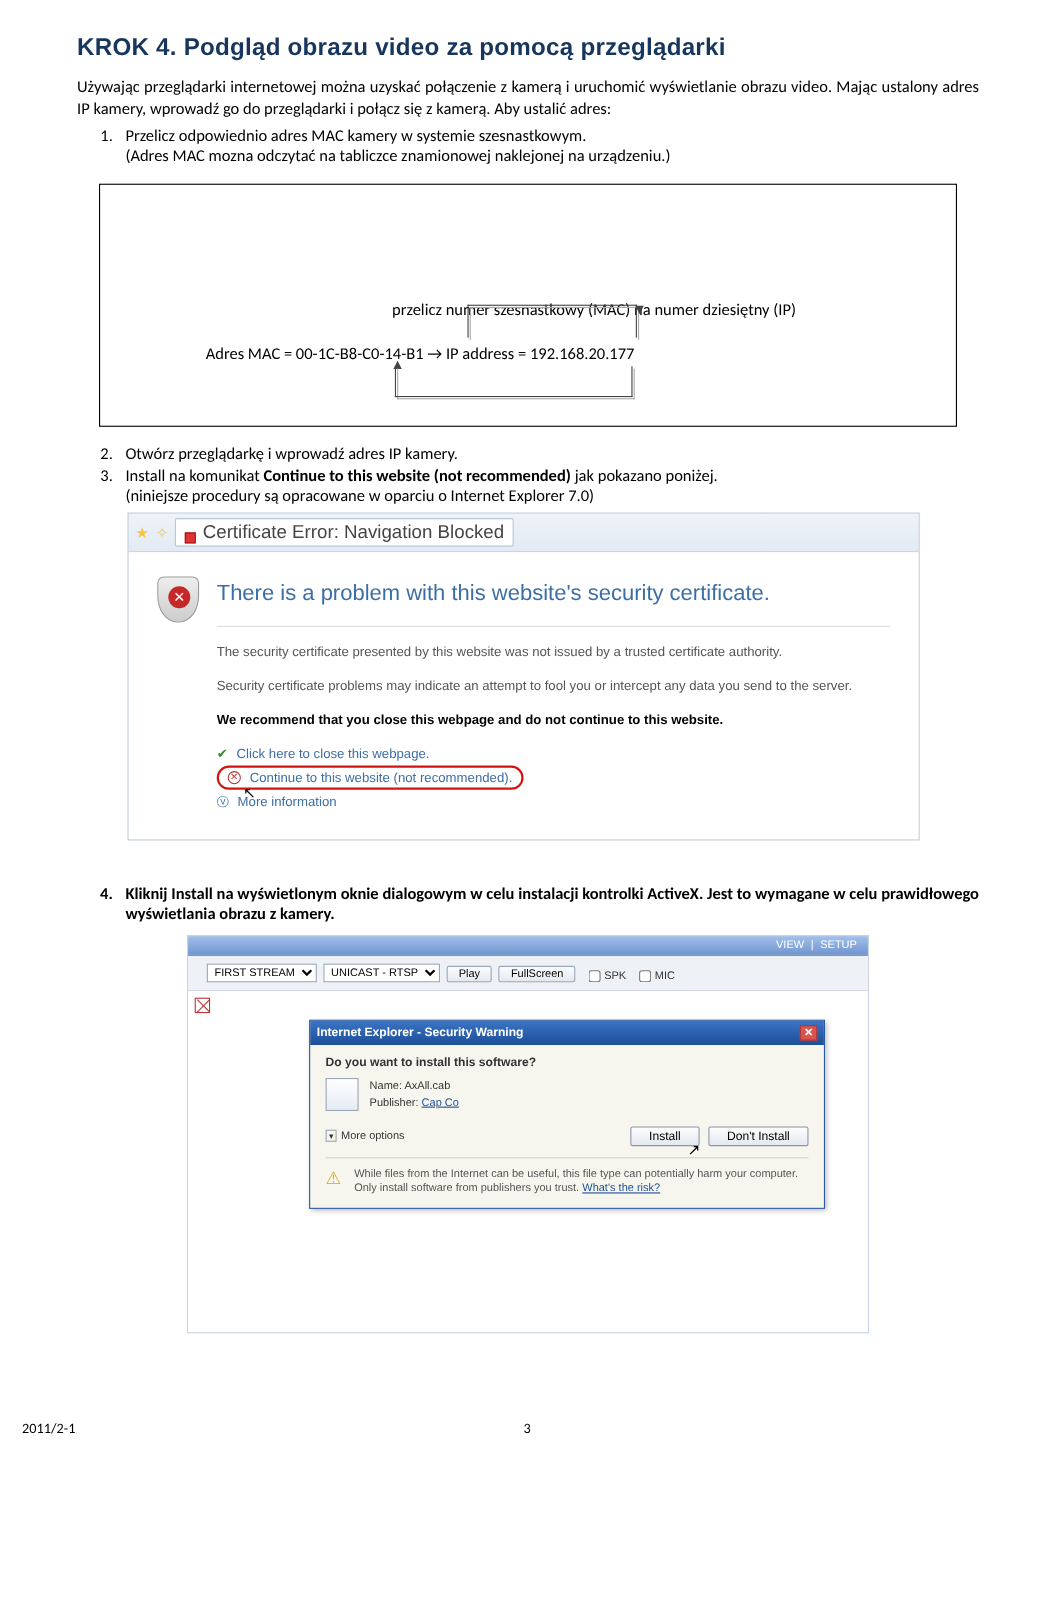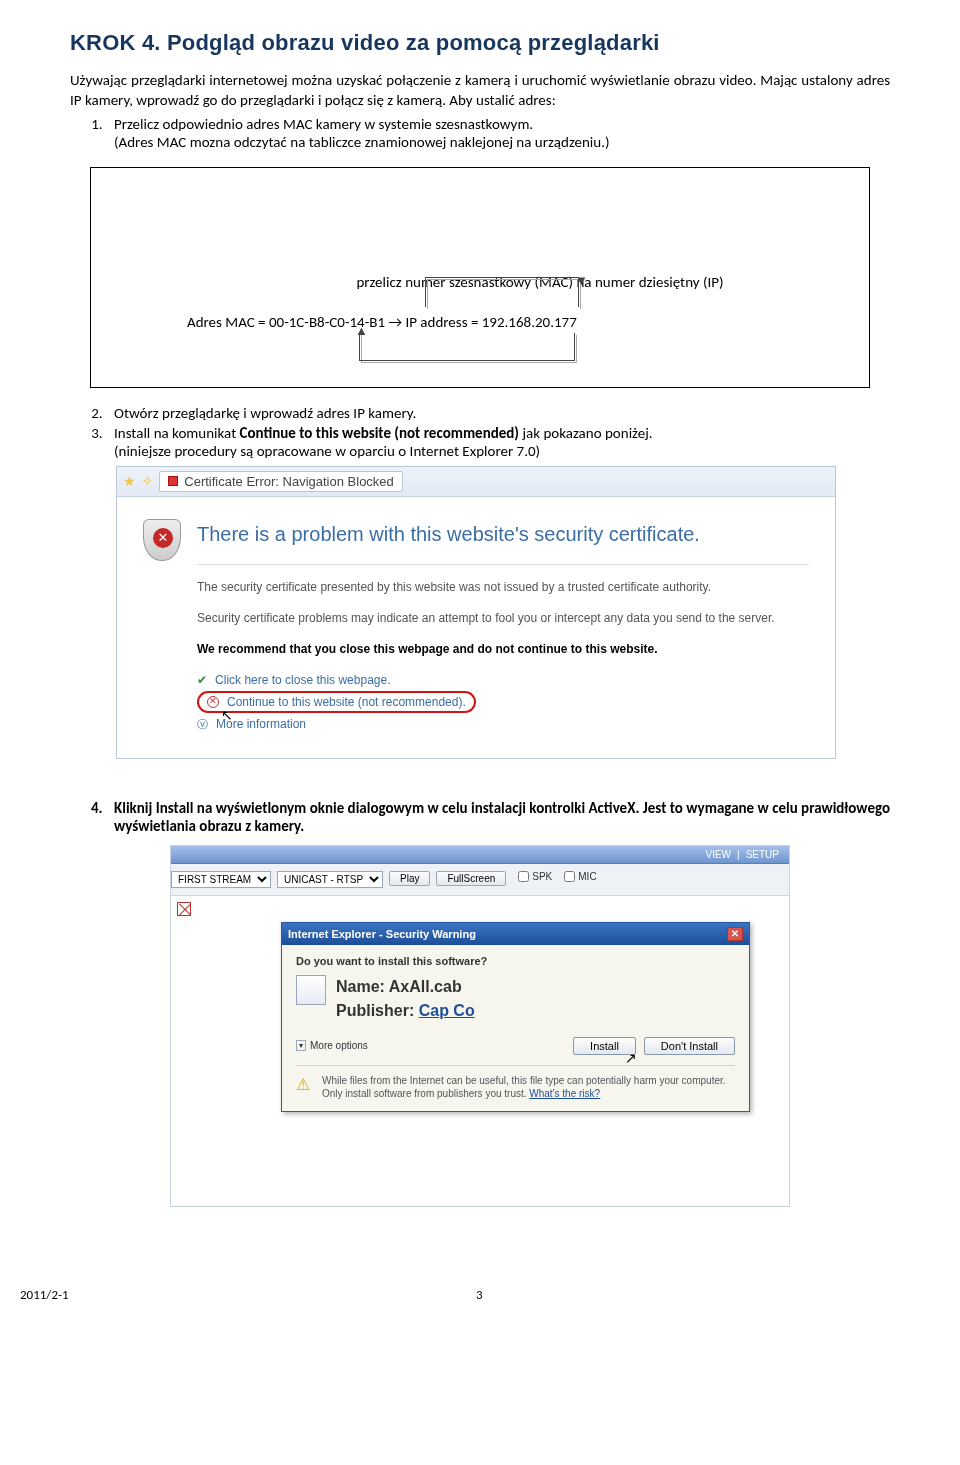--- a/index.html
+++ b/index.html
@@ -73,22 +73,22 @@
   }
   .ie-tabbar {
     background: linear-gradient(#eef3f9,#e3eaf4);
     border-bottom: 1px solid #c7d3e2;
     padding: 4px 6px;
     display: flex; align-items: center; gap: 6px;
   }
   .fav-star { color:#f5c642; font-size:14px; }
   .tab-chip {
     background:#fff; border:1px solid #b8c6d8; border-radius:2px;
-    padding:2px 8px; display:inline-flex; align-items:center; gap:6px;
-    font-size:13px; color:#444;
+    padding:2px 8px; display:inline-flex; align-items:flex-end; gap:6px;
+    font-size:17px; color:#444;
   }
   .cert-icon { width:10px;height:10px;display:inline-block;background:#d33;border:1px solid #a11; }
   .ie-body { padding: 22px 26px 22px 26px; background:#fff; }
   .ie-row1 { display:flex; gap:16px; align-items:flex-start; }
   .shield {
     width:38px;height:42px;flex:0 0 38px;
     background: linear-gradient(#eee,#ccc);
     border:1px solid #999; border-radius:6px 6px 18px 18px / 6px 6px 24px 24px;
     position:relative;
   }
@@ -117,21 +117,21 @@
     font-family: Tahoma, Arial, sans-serif;
     font-size:11px; color:#333;
     background:#f3f3f3;
   }
   .viewer-top {
     background: linear-gradient(#a3c0ea,#6f95cf);
     height:18px; border-bottom:1px solid #5a7db5;
     display:flex;justify-content:flex-end;align-items:center;gap:6px;padding:0 10px;color:#fff;font-size:10px;
   }
   .viewer-toolbar {
-    background:#eef1f6; padding:7px 0; display:flex;align-items:flex-start;gap:6px;flex-wrap:wrap;
+    background:#eef1f6; padding:7px 17px; display:flex;align-items:flex-end;gap:6px;flex-wrap:wrap;
     border-bottom:1px solid #cfd6e1;
   }
   .vsel { font-size:10px; padding:1px 2px; border:1px solid #9aa7b8;background:#fff;}
   .vbtn { font-size:10px; padding:1px 10px; border:1px solid #9aa7b8; background:linear-gradient(#fdfdfd,#e4e8ef); border-radius:2px;}
   .vchk { font-size:10px; display:inline-flex;align-items:center;gap:3px; margin-left:6px;}
   .vchk input{width:11px;height:11px;margin:0;}
   .viewer-body { background:#fff; height:310px; position:relative; padding:6px;}
   .placeholder-x { width:14px;height:14px;border:1px solid #b33;display:inline-block;position:relative;}
   .placeholder-x::before,.placeholder-x::after{content:"";position:absolute;background:#b33;width:16px;height:1px;top:6px;left:-1px;}
   .placeholder-x::before{transform:rotate(45deg);} .placeholder-x::after{transform:rotate(-45deg);}
@@ -144,21 +144,21 @@
   }
   .secdlg-title{
     background:linear-gradient(#3a75c4,#1e4e98);color:#fff;font-weight:bold;
     padding:4px 6px;font-size:11px;display:flex;justify-content:space-between;align-items:center;
   }
   .secdlg-close{width:16px;height:14px;background:#d9534f;border:1px solid #a33;color:#fff;font-size:10px;display:flex;align-items:center;justify-content:center;}
   .secdlg-body{padding:10px 14px 8px 14px;}
   .secdlg-q{font-weight:bold;font-size:11px;margin-bottom:8px;}
   .secdlg-file{display:flex;gap:10px;margin-bottom:10px;}
   .file-ico{width:30px;height:30px;border:1px solid #9aa7b8;background:linear-gradient(#fff,#e6ebf3);}
-  .secdlg-meta{font-size:16px;line-height:1.5;font-weight:bold;}
+  .secdlg-meta{font-size:10px;line-height:1.5;}
   .secdlg-meta a{color:#1e4e98;text-decoration:underline;}
   .secdlg-row{display:flex;justify-content:space-between;align-items:center;padding:4px 0 10px 0;border-bottom:1px solid #d6d3c6;}
   .more-opts{font-size:10px;display:inline-flex;align-items:center;gap:4px;}
   .more-chev{border:1px solid #9aa7b8;padding:0 2px;font-size:8px;}
   .dlg-btn{font-size:11px;padding:2px 16px;border:1px solid #8a97a8;background:linear-gradient(#fdfdfd,#e4e8ef);border-radius:2px;}
   .dlg-cursor{position:relative;}
   .dlg-cursor::after{content:"↖";position:absolute;right:-2px;bottom:-12px;font-size:14px;transform:scaleX(-1);}
   .secdlg-warn{display:flex;gap:10px;padding:8px 0 2px 0;font-size:10px;line-height:1.35;color:#555;}
   .warn-ico{color:#e0a800;font-size:16px;flex:0 0 16px;}
   .secdlg-warn a{color:#1e4e98;text-decoration:underline;}

